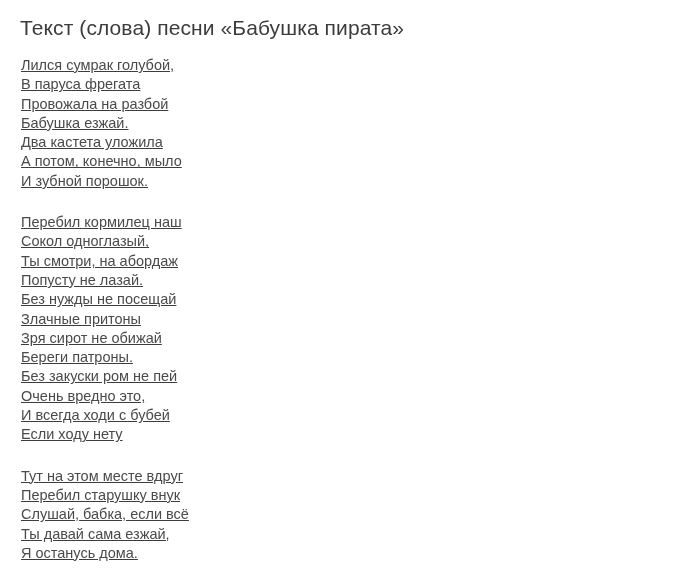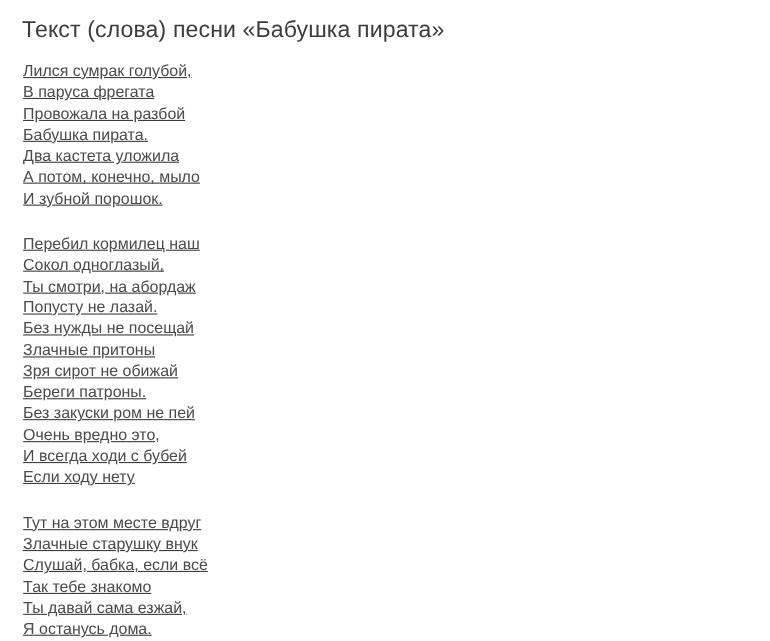--- a/index.html
+++ b/index.html
@@ -52,21 +52,21 @@
 
 <div class="page">
   <h1 class="page-title">Текст (слова) песни «Бабушка пирата»</h1>
 
   <div class="lyrics">
 
     <div class="stanza">
       <div class="line">Лился сумрак голубой,</div>
       <div class="line">В паруса фрегата</div>
       <div class="line">Провожала на разбой</div>
-      <div class="line">Бабушка пирата.</div>
+      <div class="line">Бабушка езжай.</div>
       <div class="line">Два кастета уложила</div>
       <div class="line">А потом, конечно, мыло</div>
       <div class="line">И зубной порошок.</div>
     </div>
 
     <div class="stanza">
       <div class="line">Перебил кормилец наш</div>
       <div class="line">Сокол одноглазый,</div>
       <div class="line">Ты смотри, на абордаж</div>
       <div class="line">Попусту не лазай.</div>
@@ -75,22 +75,21 @@
       <div class="line">Зря сирот не обижай</div>
       <div class="line">Береги патроны.</div>
       <div class="line">Без закуски ром не пей</div>
       <div class="line">Очень вредно это,</div>
       <div class="line">И всегда ходи с бубей</div>
       <div class="line">Если ходу нету</div>
     </div>
 
     <div class="stanza">
       <div class="line">Тут на этом месте вдруг</div>
-      <div class="line">Злачные старушку внук</div>
+      <div class="line">Перебил старушку внук</div>
       <div class="line">Слушай, бабка, если всё</div>
-      <div class="line">Так тебе знакомо</div>
       <div class="line">Ты давай сама езжай,</div>
       <div class="line">Я останусь дома.</div>
 
     </div>
 
   </div>
 </div>
 
 </body></html>

